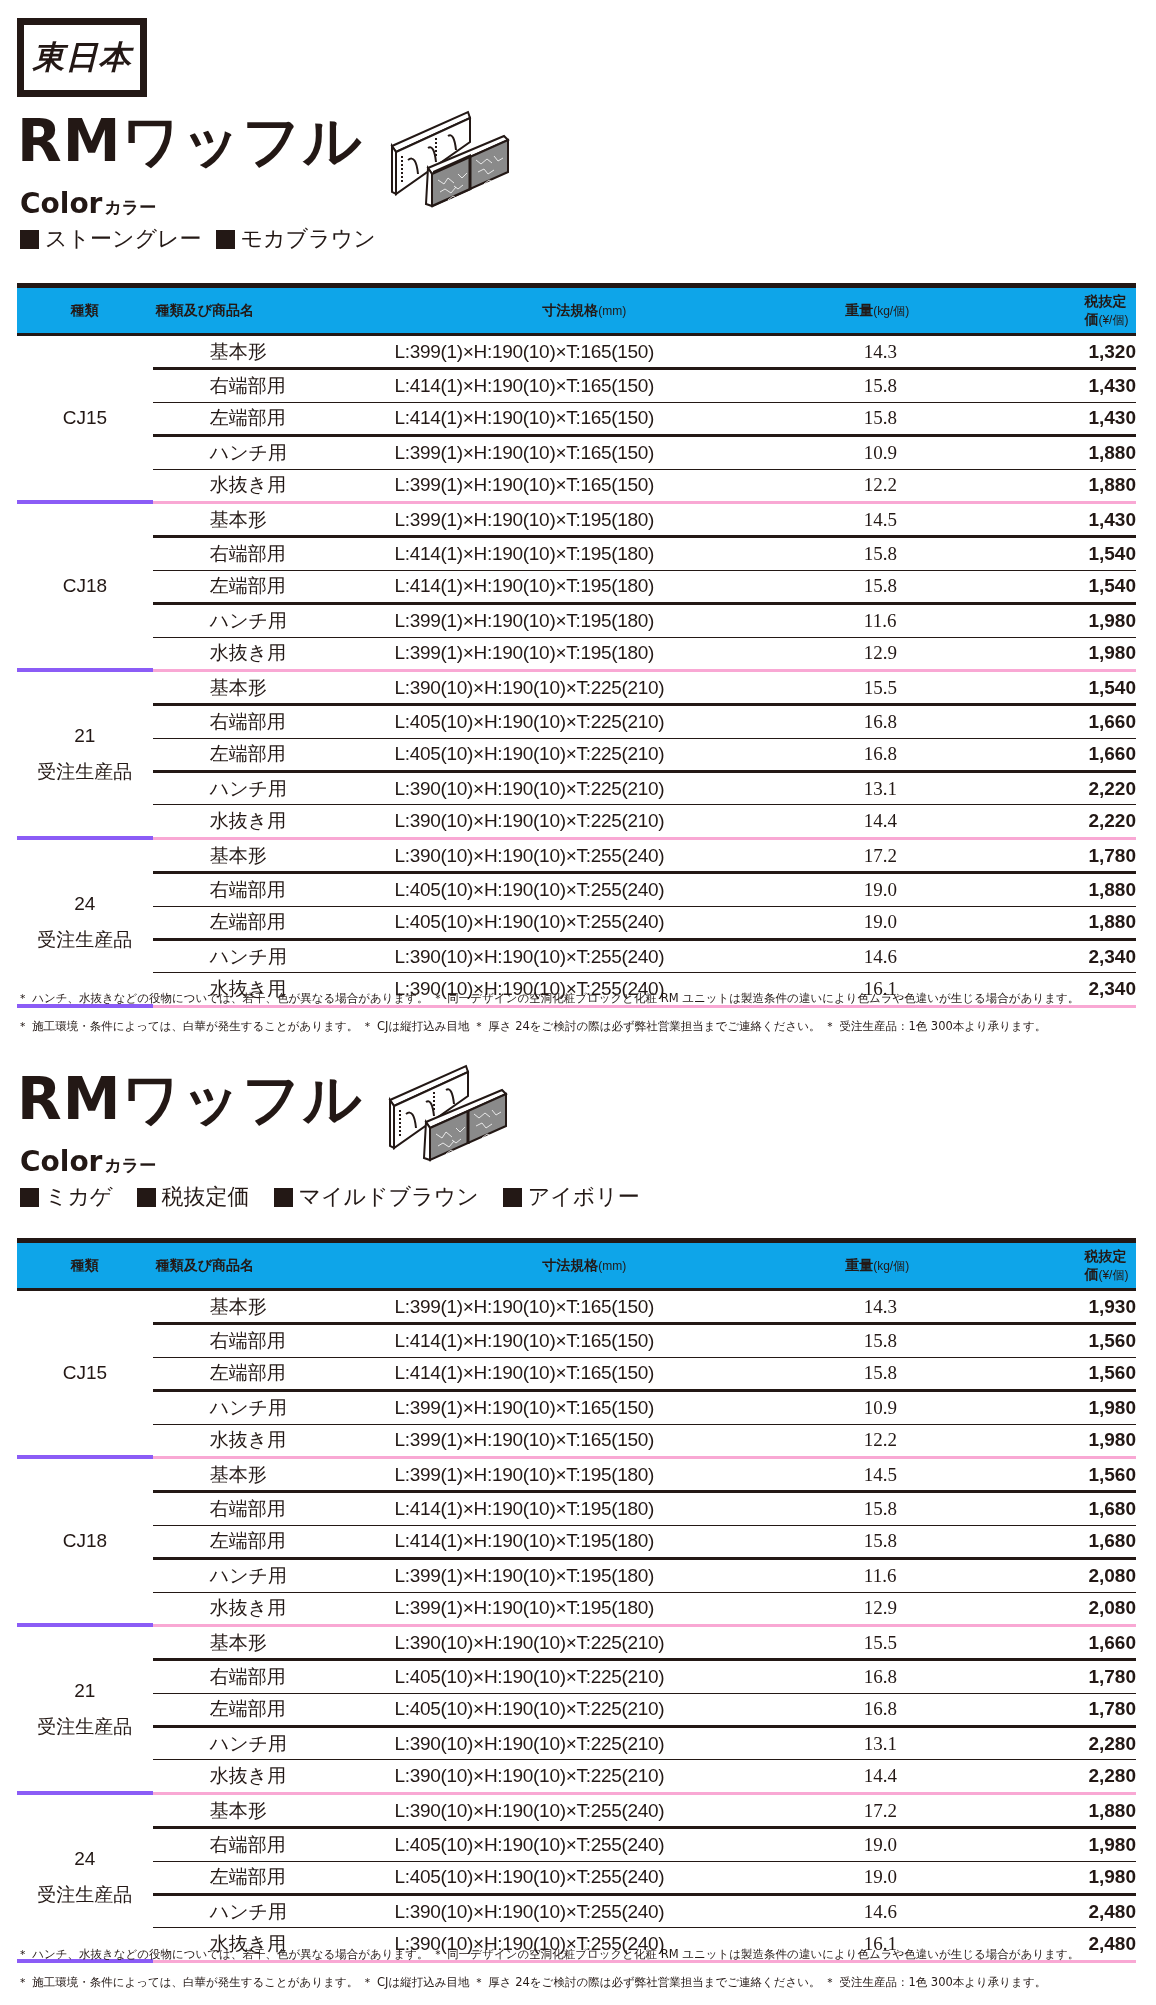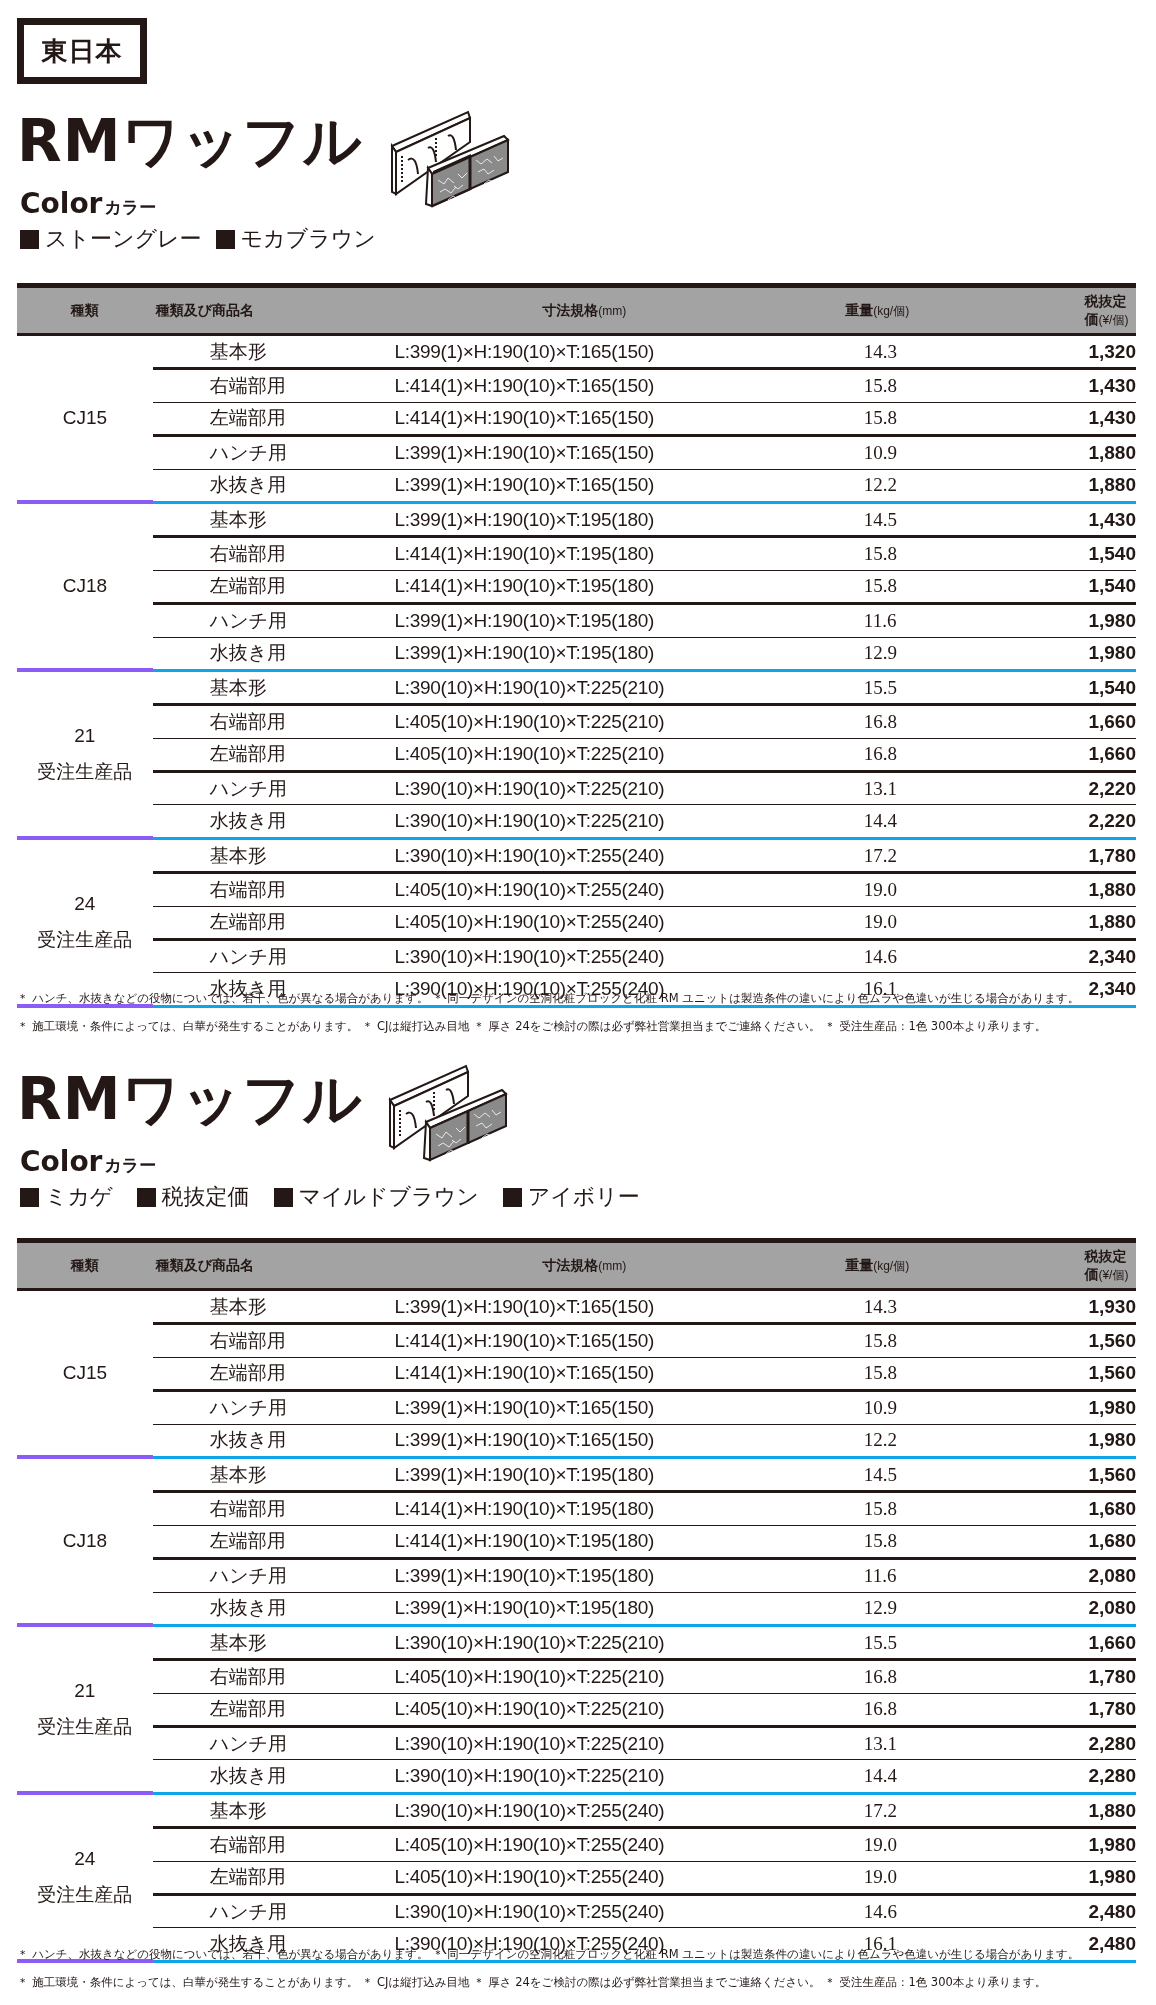--- a/index.html
+++ b/index.html
@@ -1,37 +1,37 @@
 <!DOCTYPE html>
 <html><head>
 <meta charset="utf-8">
 <style>
   html,body{margin:0;padding:0;background:#fff;}
   body{width:1156px;height:2005px;position:relative;overflow:hidden;font-family:"DejaVu Sans","Liberation Sans",sans-serif;color:#231815;}
-  .region-badge{position:absolute;left:17px;top:18px;width:130px;height:66px;border:7px solid #231815;box-sizing:border-box;background:#fff;display:flex;align-items:center;justify-content:center;font-size:26px;font-weight:bold;letter-spacing:1px;}
+  .region-badge{position:absolute;left:17px;top:18px;width:130px;height:79px;border:7px solid #231815;box-sizing:border-box;background:#fff;display:flex;align-items:center;justify-content:center;font-size:32px;font-weight:bold;letter-spacing:1px;font-style:italic;}
   .title{position:absolute;left:17px;font-size:58px;font-weight:bold;letter-spacing:1px;line-height:1;}
   .block-illust{position:absolute;}
   .color-label{position:absolute;left:20px;font-size:28px;font-weight:bold;line-height:1;}
   .color-label .sub{font-size:17px;font-weight:bold;margin-left:2px;}
   .color-list{position:absolute;left:20px;font-size:22px;line-height:1;display:flex;gap:14px;white-space:nowrap;}
   .color-item{display:flex;align-items:center;}
   .swatch{display:inline-block;width:19px;height:19px;background:#231815;margin-right:6px;}
   table.spec{position:absolute;left:17px;width:1119px;border-collapse:collapse;font-family:"Liberation Sans Narrow","Liberation Sans",sans-serif;}
-  table.spec thead tr{background:#a3a3a3;}
+  table.spec thead tr{background:#0ea5e9;}
   table.spec thead th{height:45px;font-size:14px;font-weight:bold;color:#231815;border-top:5px solid #231815;border-bottom:3px solid #231815;padding:0;}
   table.spec thead th .unit{font-size:12px;font-weight:normal;}
   table.spec td{height:31.4px;padding:0;font-size:19px;color:#231815;}
   td.group{text-align:center;vertical-align:middle;font-size:18px;line-height:1.9;border-bottom:4px solid #8b5cf6;}
   td.name{padding-left:57px !important;width:182px;}
   td.spec-val{font-family:Liberation Sans, sans-serif;font-size:21px;letter-spacing:-0.3px;padding-left:10px !important;}
   td.weight{font-family:"Liberation Serif",serif;font-size:21px;text-align:left;padding-left:80px !important;}
   td.price{font-weight:bold;font-size:19px;text-align:left;padding-left:118px !important;}
   tr.row td.cell{border-bottom:1.5px solid #231815;}
   tr.row.thick td.cell{border-bottom:3px solid #231815;}
-  tr.row.last td.cell{border-bottom:3px solid #0ea5e9;}
+  tr.row.last td.cell{border-bottom:3px solid #f9a8d4;}
   .footnotes{position:absolute;left:17px;font-size:11.5px;line-height:28px;color:#231815;white-space:nowrap;}
 </style>
 </head>
 <body>
 
 <div class="region-badge">東日本</div>
 
 <div id="sec0">
   <div class="title" style="top:112px;">RMワッフル</div>
   <svg class="block-illust" style="left:388px;top:108px;" width="125" height="102" viewBox="0 0 125 102">

